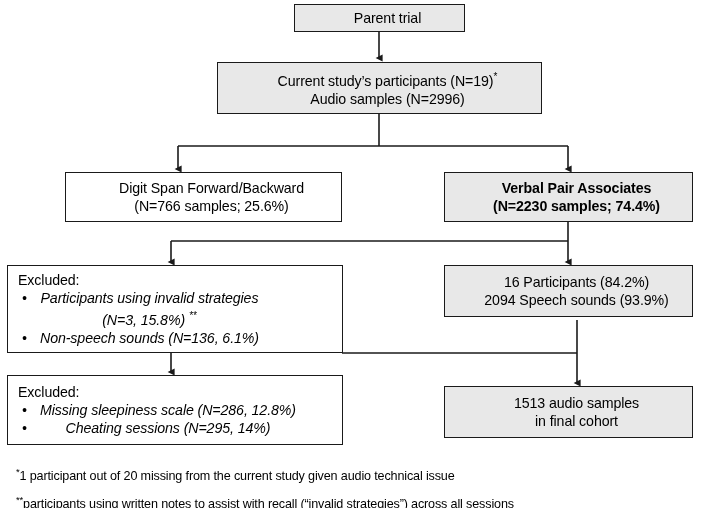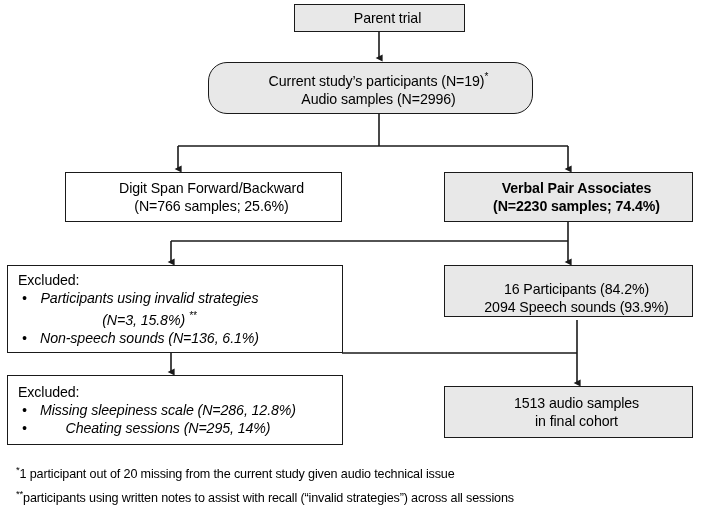--- a/index.html
+++ b/index.html
@@ -70,21 +70,21 @@
   }
   .footnotes {
     position: absolute;
     left: 16px;
     top: 460px;
     width: 690px;
     z-index: 3;
   }
   .footnotes .fn {
     font-size: 12.6px;
-    line-height: 19px;
+    line-height: 24px;
     white-space: nowrap;
     letter-spacing: -0.15px;
   }
   .fn .marker {
     font-size: 9.5px;
     vertical-align: super;
   }
   svg.connectors {
     position: absolute;
     left: 0; top: 0;
@@ -123,21 +123,21 @@
       <path d="M342,353 L577,353"></path>
 
       <path d="M577,320 L577,383" marker-end="url(#arrow)"></path>
     </g>
   </svg>
 
   <div class="node filled center" style="left:294px; top:4px; width:171px; height:28px;">
     <div class="line">Parent trial</div>
   </div>
 
-  <div class="node filled center" style="left:208px; top:62px; width:325px; height:52px;border-radius:19px;">
+  <div class="node filled center" style="left:217px; top:62px; width:325px; height:52px;">
     <div class="line"><span>Current study’s participants (N=19)</span><sup class="star">*</sup></div>
     <div class="line">Audio samples (N=2996)</div>
   </div>
 
   <div class="node plain center" style="left:65px; top:172px; width:277px; height:50px;">
     <div class="line">Digit Span Forward/Backward</div>
     <div class="line">(N=766 samples; 25.6%)</div>
   </div>
 
   <div class="node filled center" style="left:444px; top:172px; width:249px; height:50px;font-weight:bold;">
@@ -163,21 +163,21 @@
     <ul class="bullets">
       <li>
         <span>Missing sleepiness scale (N=286, 12.8%)</span>
       </li>
       <li>
         <span>Cheating sessions (N=295, 14%)</span>
       </li>
     </ul>
   </div>
 
-  <div class="node filled center" style="left:444px; top:265px; width:249px; height:52px;justify-content:flex-end;">
+  <div class="node filled center" style="left:444px; top:265px; width:249px; height:52px;">
     <div class="line">16 Participants (84.2%)</div>
     <div class="line">2094 Speech sounds (93.9%)</div>
   </div>
 
   <div class="node filled center" style="left:444px; top:386px; width:249px; height:52px;">
     <div class="line">1513 audio samples</div>
     <div class="line">in final cohort</div>
   </div>
 
   <div class="footnotes">

